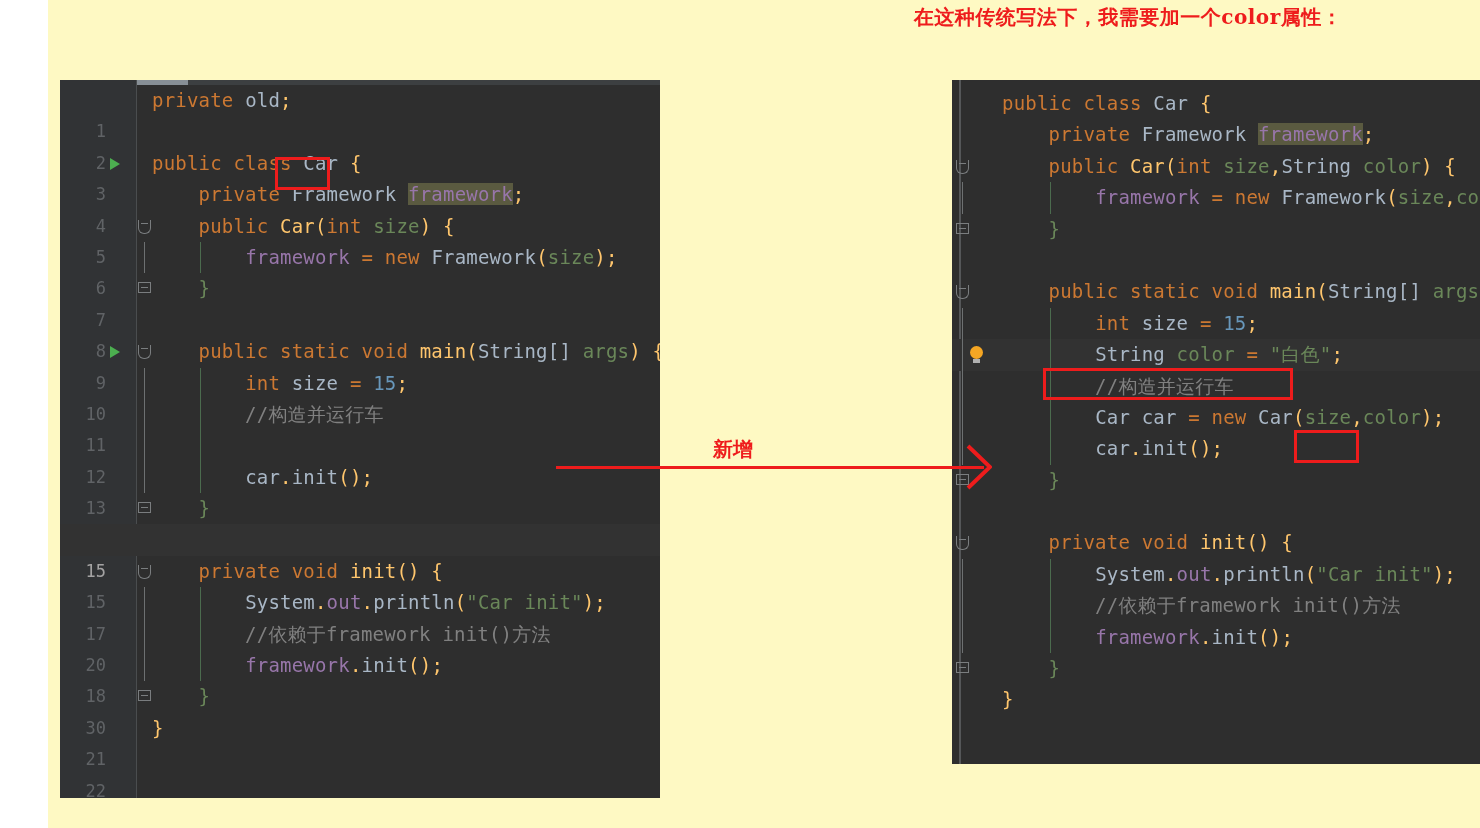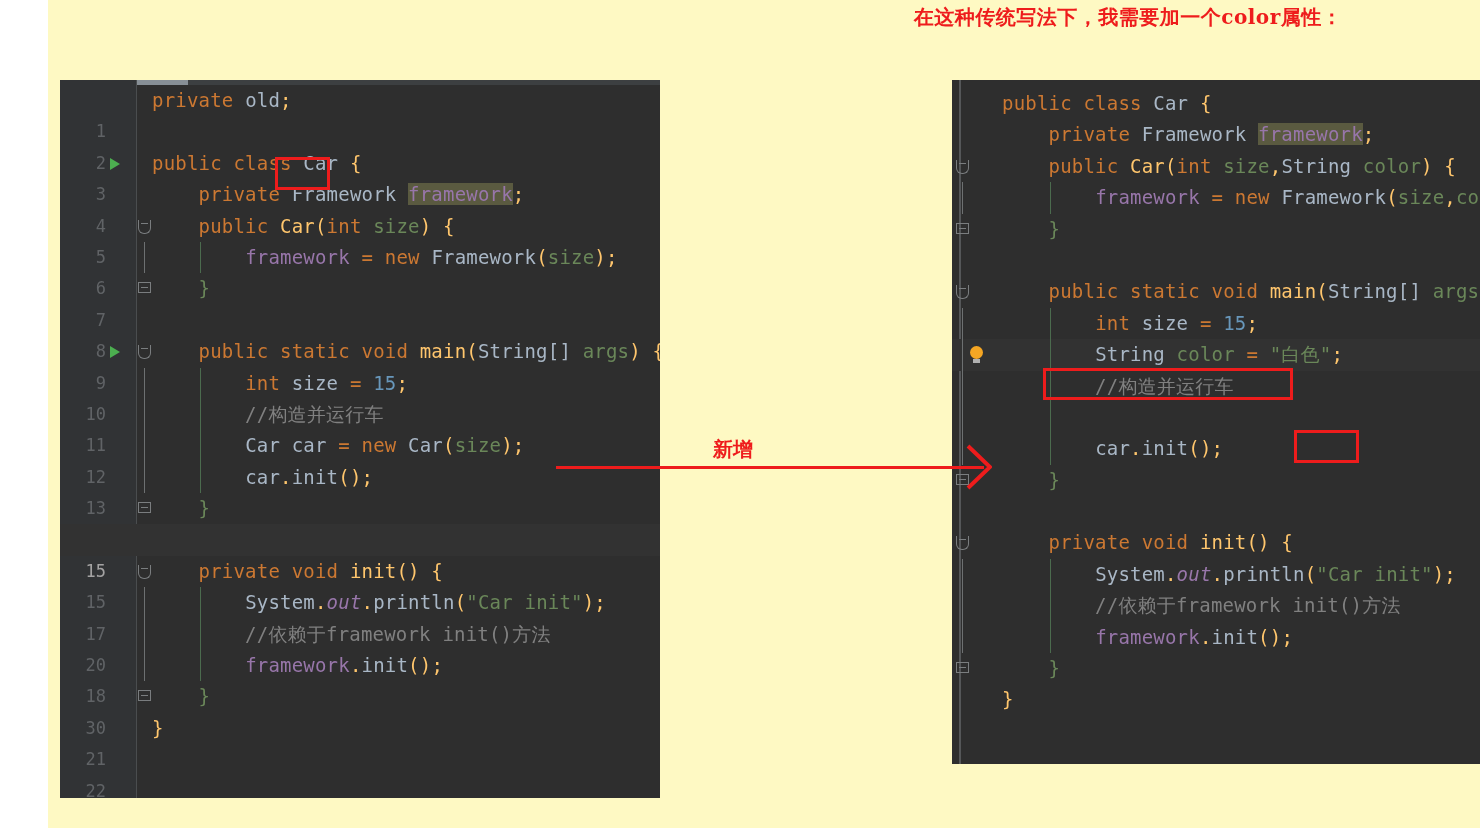--- a/index.html
+++ b/index.html
@@ -226,21 +226,21 @@
   .brc  { color: #ffc66d; }
   .num  { color: #6897bb; }
   .str  { color: #6a8759; }
   .cmt  { color: #808080; }
   .fld  { color: #9876aa; }
   .par  { color: #6a8759; }
   .mth  { color: #ffc66d; }
   .plain{ color: #a9b7c6; }
   .curly{ color: #ffc66d; }
   .bracegreen { color: #6a8759; }
-  .static-it { color: #9876aa; font-style: italic; }
+  .static-it { color: #9876aa; }
   .hl-ident {
     color: #9876aa;
     background: #5a5a40;
   }
 
   
   .redbox {
     position: absolute;
     border: 3px solid #ee1c1c;
     box-sizing: border-box;
@@ -353,21 +353,20 @@
         <span class="lineno">11</span>
         <span class="foldline"></span>
         <span class="indentline" style="left:140px"></span>
         <span class="code cmt">        //构造并运行车</span>
       </div>
 
       <div class="row">
         <span class="lineno">12</span>
         <span class="foldline"></span>
         <span class="indentline" style="left:140px"></span>
-        <span class="code">        <span class="cls">Car</span> <span class="plain">car</span> <span class="kw">=</span> <span class="kw">new</span> <span class="cls">Car</span><span class="brc">(</span><span class="par">size</span><span class="brc">)</span><span class="curly">;</span></span>
       </div>
 
       <div class="row">
         <span class="lineno">13</span>
         <span class="foldline"></span>
         <span class="indentline" style="left:140px"></span>
         <span class="code">        <span class="plain">car</span><span class="curly">.</span><span class="plain">init</span><span class="brc">()</span><span class="curly">;</span></span>
       </div>
 
       <div class="row">
@@ -479,20 +478,21 @@
 
       <div class="row">
         <span class="foldline"></span>
         <span class="indentline" style="left:98px"></span>
         <span class="code cmt">        //构造并运行车</span>
       </div>
 
       <div class="row">
         <span class="foldline"></span>
         <span class="indentline" style="left:98px"></span>
+        <span class="code">        <span class="cls">Car</span> <span class="plain">car</span> <span class="kw">=</span> <span class="kw">new</span> <span class="cls">Car</span><span class="brc">(</span><span class="par">size</span><span class="curly">,</span><span class="par">color</span><span class="brc">)</span><span class="curly">;</span></span>
       </div>
 
       <div class="row">
         <span class="foldline"></span>
         <span class="indentline" style="left:98px"></span>
         <span class="code">        <span class="plain">car</span><span class="curly">.</span><span class="plain">init</span><span class="brc">()</span><span class="curly">;</span></span>
       </div>
 
       <div class="row">
         <span class="fold close"></span>

